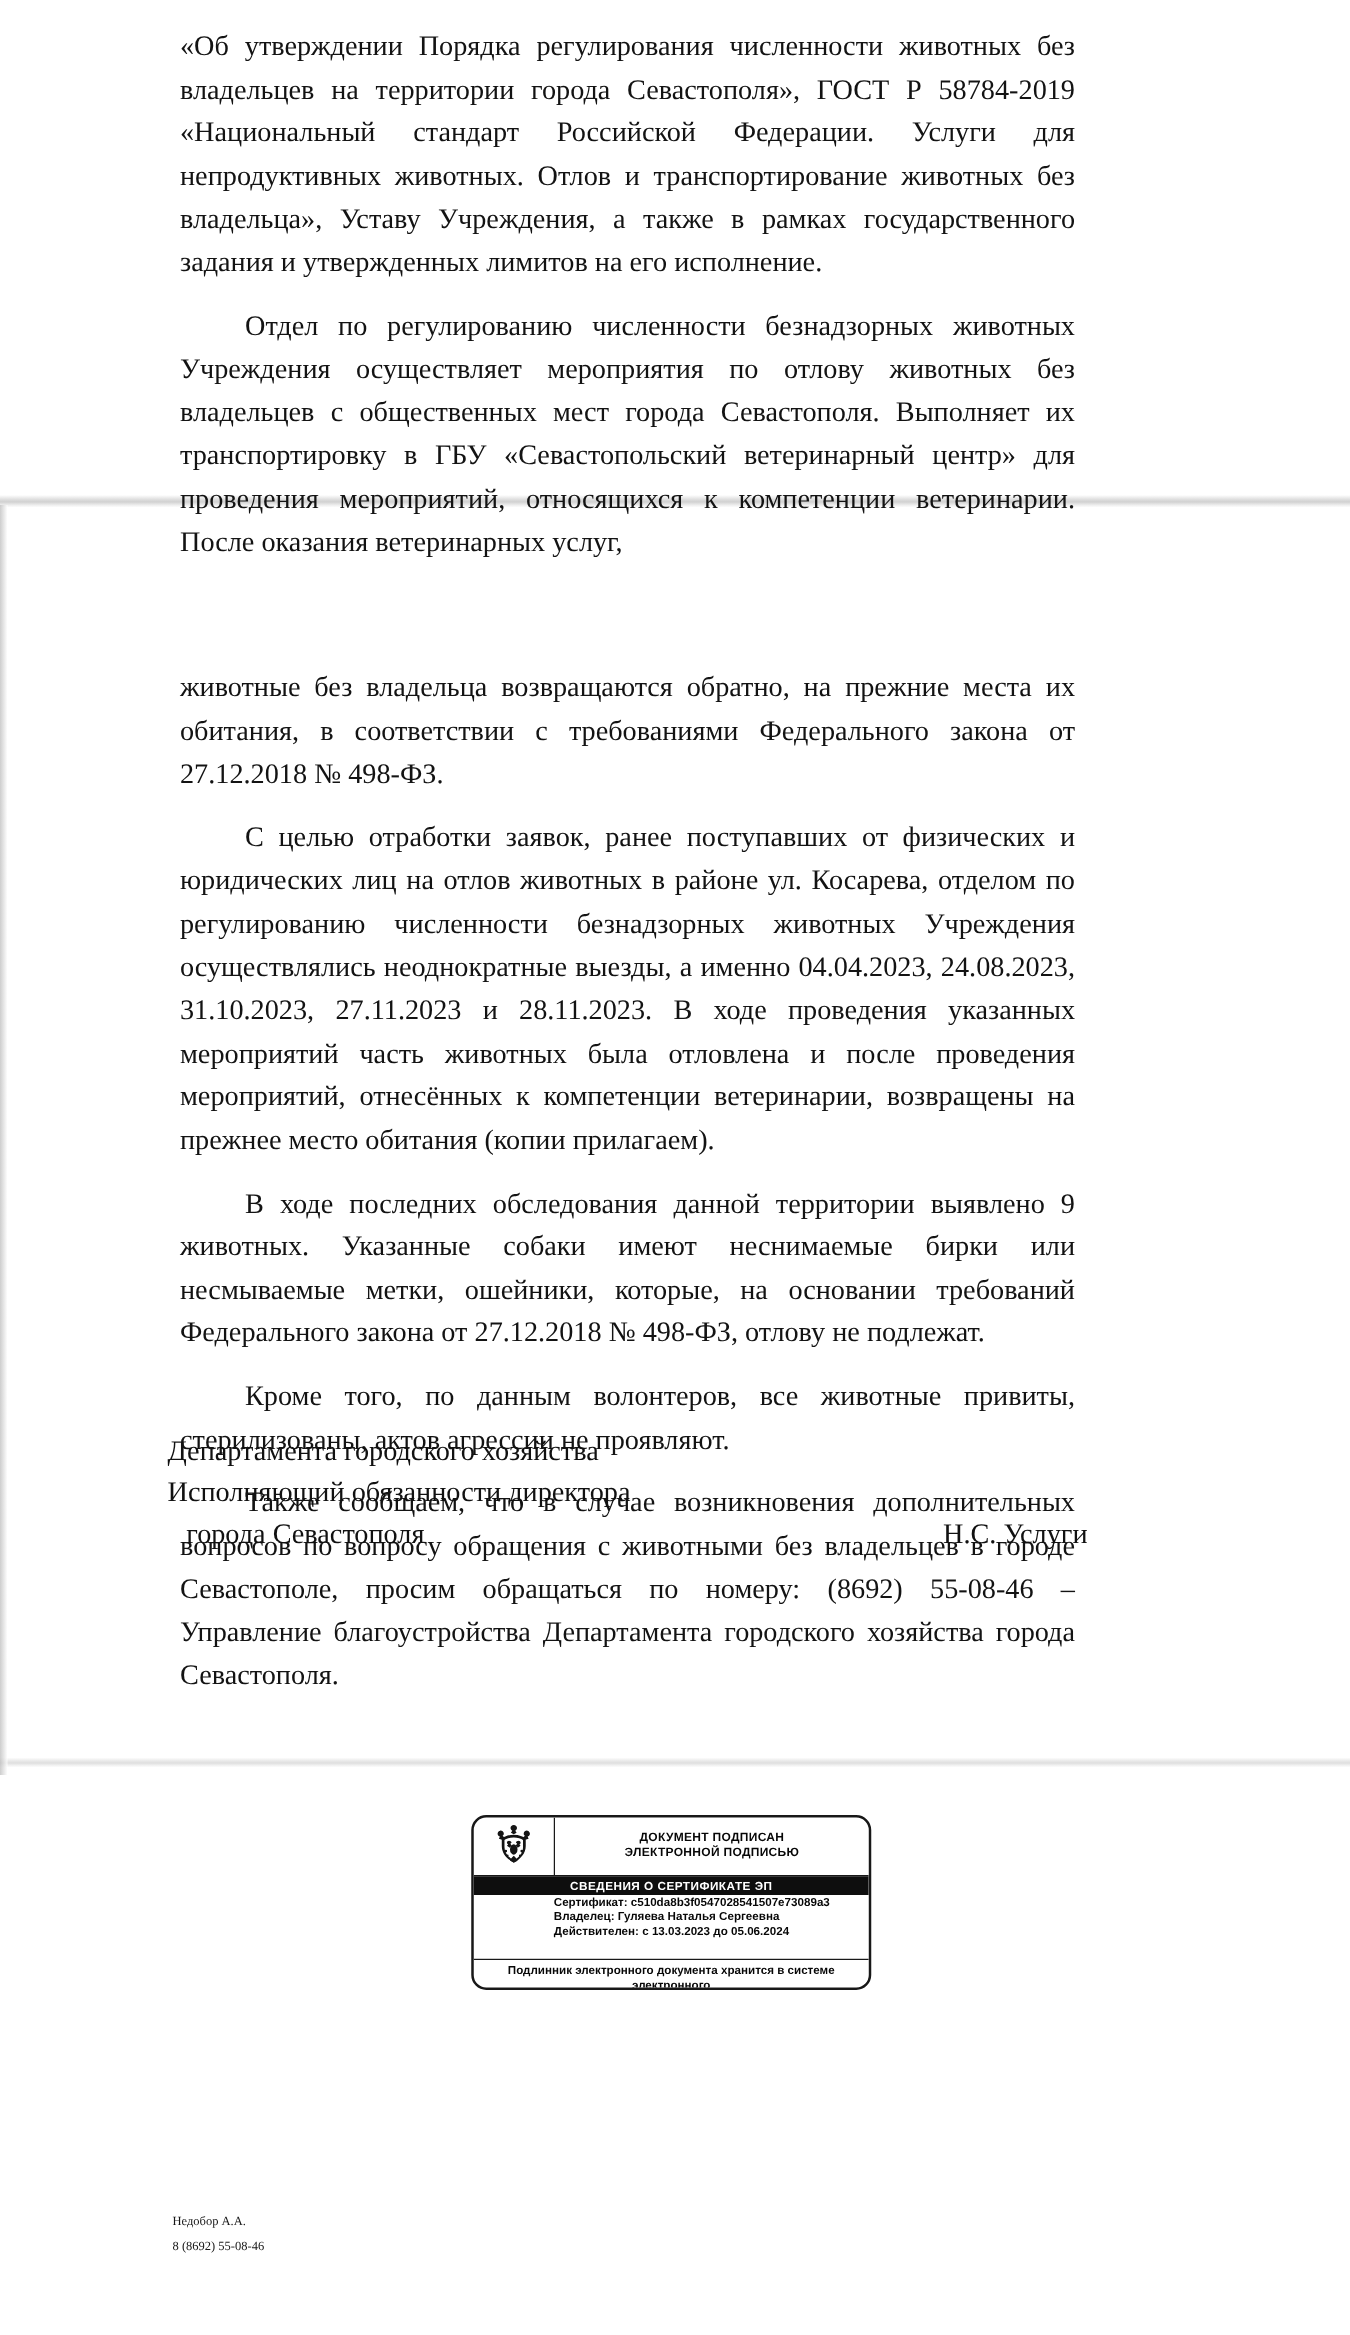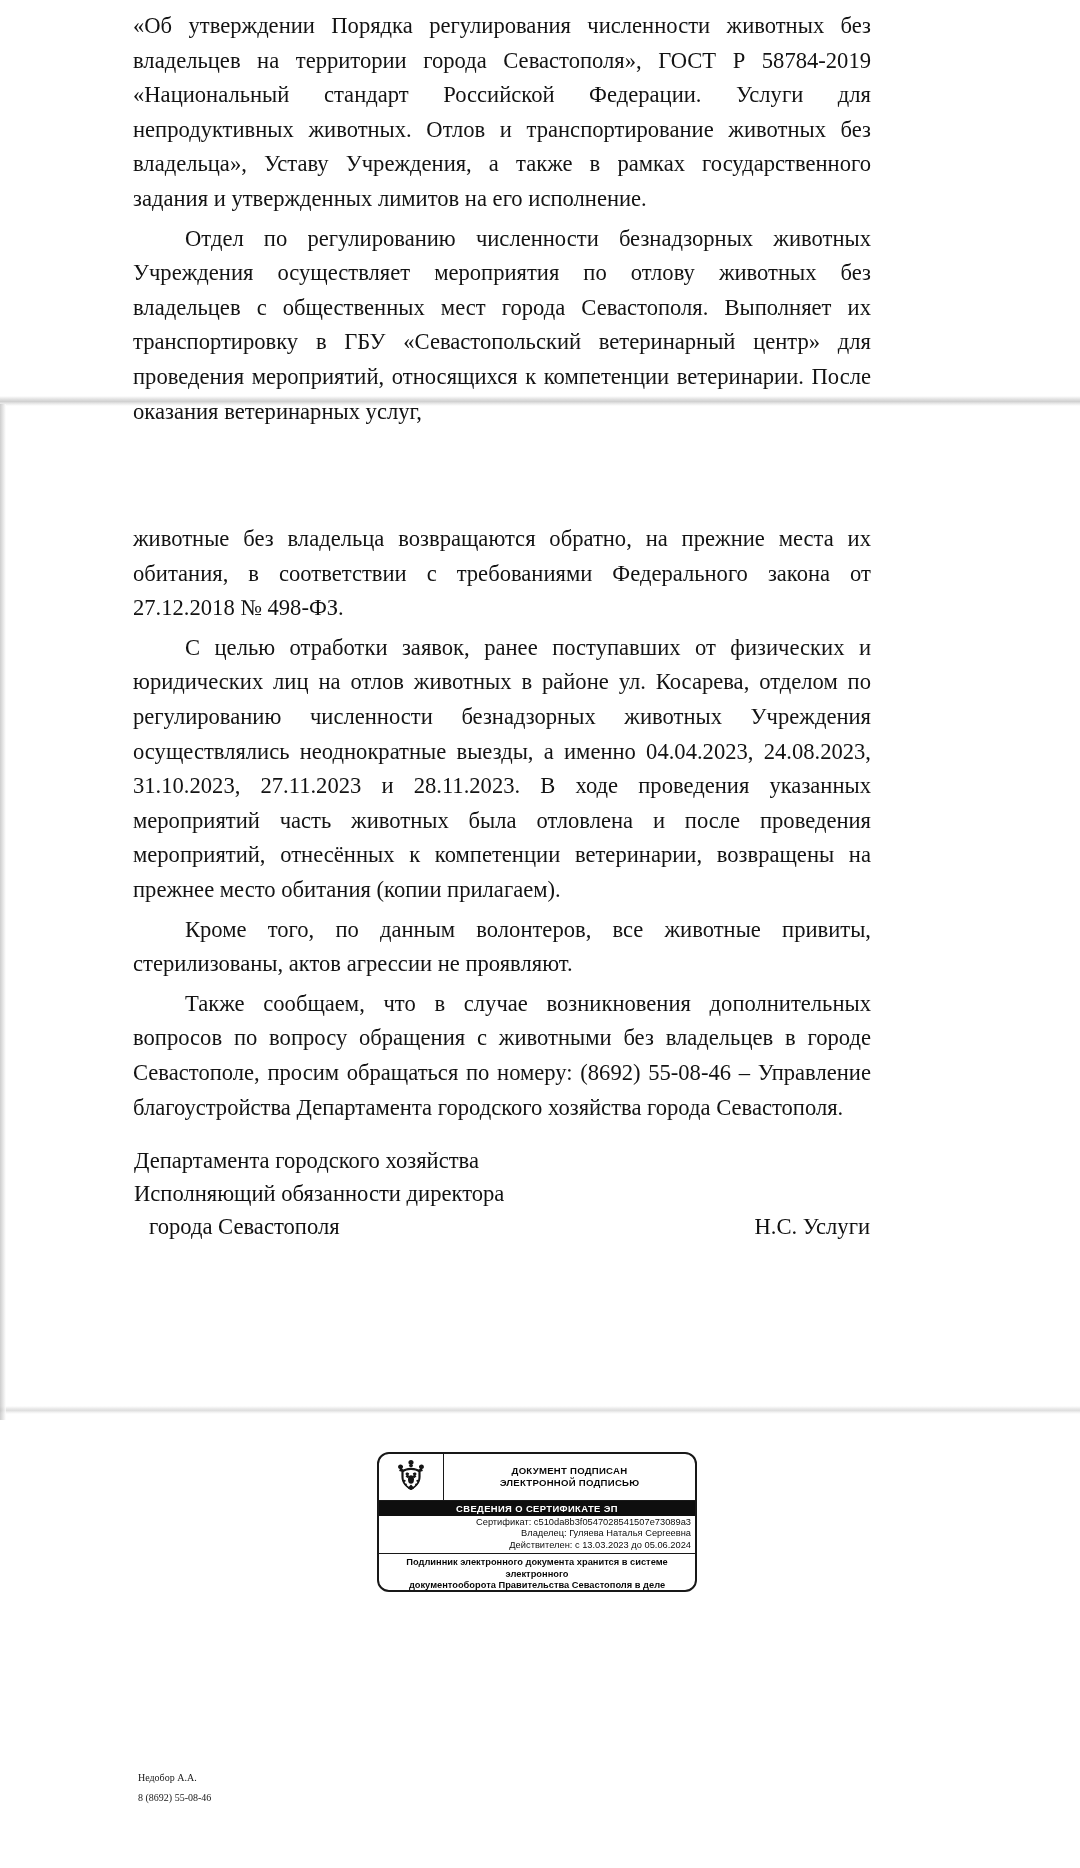--- a/index.html
+++ b/index.html
@@ -50,21 +50,21 @@
     position: absolute;
     left: 128px;
     width: 748px;
     font-size: 22.6px;
     line-height: 34.6px;
     text-align: justify;
     text-justify: inter-word;
     color: #131313;
   }
   .text-block p {
-    margin: 5px;
+    margin: 16px;
   }
   .text-block p.indent {
     text-indent: 52px;
   }
 
   #block-top { top: 4px; }
   #block-main { top: 517px; }
 
   
   .signature-area {
@@ -134,25 +134,25 @@
     background: #131313;
     color: #ffffff;
     font-size: 9.4px;
     font-weight: bold;
     text-align: center;
     letter-spacing: .4px;
     line-height: 13px;
     padding: 1px 0 1px 0;
   }
   .stamp-cert {
-    text-align: right;
+    text-align: left;
     font-size: 9.3px;
     line-height: 11.4px;
-    font-weight: normal;
-    padding: 1px 4px 2px 64px;
+    font-weight: bold;
+    padding: 1px 4px 16px 64px;
     border-bottom: 1.5px solid #1d1d1d;
   }
   .stamp-foot {
     text-align: center;
     font-size: 9.3px;
     line-height: 11.4px;
     font-weight: bold;
     padding: 3px 6px 2px 6px;
   }
 
@@ -178,20 +178,21 @@
   <div class="scan-edge-left"></div>
 
   <div class="text-block" id="block-top">
     <p>«Об утверждении Порядка регулирования численности животных без владельцев на территории города Севастополя», ГОСТ Р 58784-2019 «Национальный стандарт Российской Федерации. Услуги для непродуктивных животных. Отлов и транспортирование животных без владельца», Уставу Учреждения, а также в рамках государственного задания и утвержденных лимитов на его исполнение.</p>
     <p class="indent">Отдел по регулированию численности безнадзорных животных Учреждения осуществляет мероприятия по отлову животных без владельцев с общественных мест города Севастополя. Выполняет их транспортировку в ГБУ «Севастопольский ветеринарный центр» для проведения мероприятий, относящихся к компетенции ветеринарии. После оказания ветеринарных услуг,</p>
   </div>
 
   <div class="text-block" id="block-main">
     <p>животные без владельца возвращаются обратно, на прежние места их обитания, в соответствии с требованиями Федерального закона от 27.12.2018 № 498-ФЗ.</p>
     <p class="indent">С целью отработки заявок, ранее поступавших от физических и юридических лиц на отлов животных в районе ул. Косарева, отделом по регулированию численности безнадзорных животных Учреждения осуществлялись неоднократные выезды, а именно 04.04.2023, 24.08.2023, 31.10.2023, 27.11.2023 и 28.11.2023. В ходе проведения указанных мероприятий часть животных была отловлена и после проведения мероприятий, отнесённых к компетенции ветеринарии, возвращены на прежнее место обитания (копии прилагаем).</p>
+    <p class="indent">В ходе последних обследования данной территории выявлено 9 животных. Указанные собаки имеют неснимаемые бирки или несмываемые метки, ошейники, которые, на основании требований Федерального закона от 27.12.2018 № 498-ФЗ, отлову не подлежат.</p>
     <p class="indent">Кроме того, по данным волонтеров, все животные привиты, стерилизованы, актов агрессии не проявляют.</p>
     <p class="indent">Также сообщаем, что в случае возникновения дополнительных вопросов по вопросу обращения с животными без владельцев в городе Севастополе, просим обращаться по номеру: (8692) 55-08-46 – Управление благоустройства Департамента городского хозяйства города Севастополя.</p>
   </div>
 
   <div class="signature-area">
     <span class="sig-line">Департамента городского хозяйства</span>
     <span class="sig-line">Исполняющий обязанности директора</span>
     <div class="sig-row">
       <span class="sig-line">города Севастополя</span>
       <span class="sig-name">Н.С. Услуги</span>

